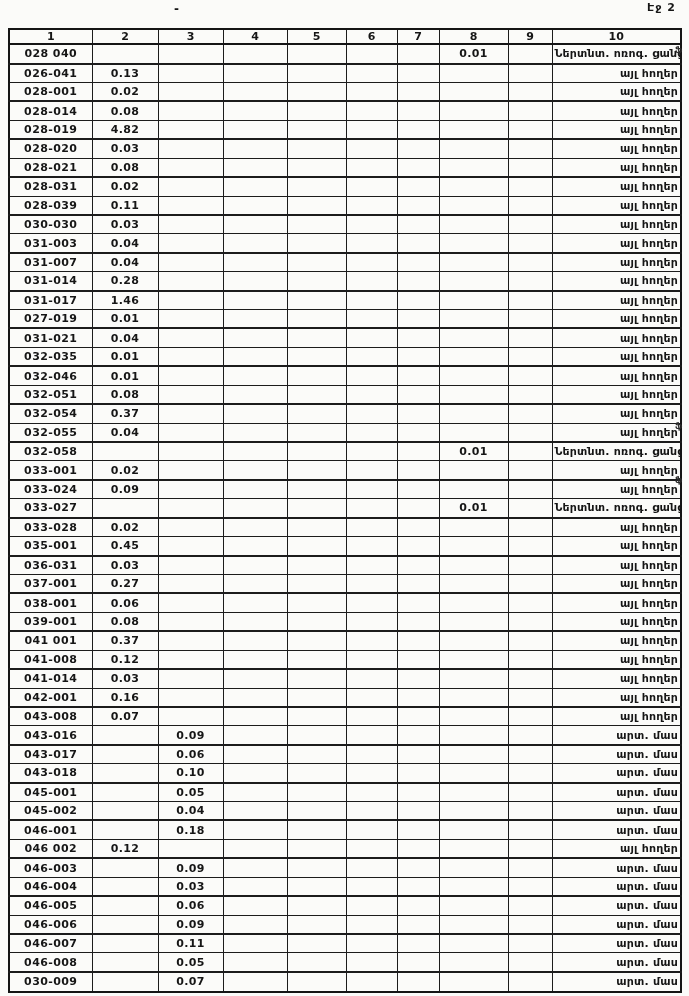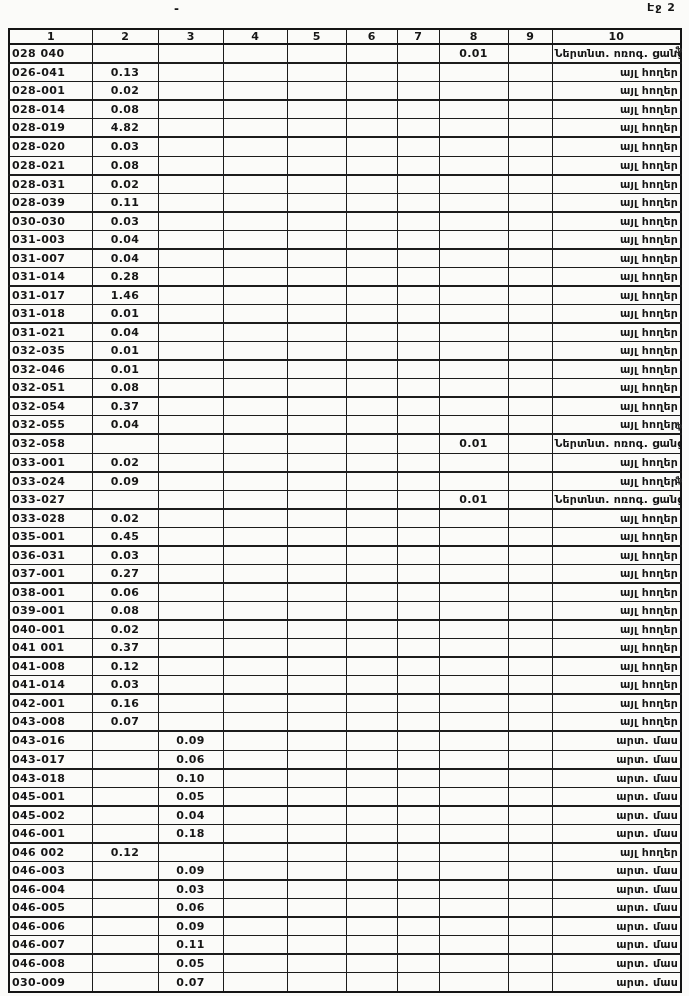--- a/index.html
+++ b/index.html
@@ -33,21 +33,21 @@
     font-size:11px;
     font-weight:600;
     vertical-align:middle;
   }
   thead tr{height:15px;}
   table.scan th{
     text-align:center;font-weight:700;font-size:11px;
     border-bottom:2px solid #151515;
   }
   tbody tr:nth-child(2n) td{border-top-width:2px;}
-  td.c-code{text-align:left;letter-spacing:.4px;}
+  td.c-code{text-align:center;letter-spacing:.4px;}
   td.c-num{text-align:center;letter-spacing:.3px;}
   td.c-label{text-align:right;font-size:10px;font-weight:500;letter-spacing:.2px;}
   .side-mark{
     position:absolute;left:675px;
     font-size:9px;color:#2c2c2c;
     transform:rotate(-8deg);
     font-weight:600;
   }
 </style>
 </head>
@@ -247,21 +247,21 @@
           <td class="c-num"></td>
           <td class="c-num"></td>
           <td class="c-num"></td>
           <td class="c-num"></td>
           <td class="c-num"></td>
           <td class="c-num"></td>
           <td class="c-num"></td>
           <td class="c-label">այլ հողեր</td>
         </tr>
         <tr>
-          <td class="c-code">031-018</td>
+          <td class="c-code">027-019</td>
           <td class="c-num">0.01</td>
           <td class="c-num"></td>
           <td class="c-num"></td>
           <td class="c-num"></td>
           <td class="c-num"></td>
           <td class="c-num"></td>
           <td class="c-num"></td>
           <td class="c-num"></td>
           <td class="c-label">այլ հողեր</td>
         </tr>
@@ -441,32 +441,20 @@
           <td class="c-num"></td>
           <td class="c-num"></td>
           <td class="c-num"></td>
           <td class="c-num"></td>
           <td class="c-num"></td>
           <td class="c-label">այլ հողեր</td>
         </tr>
         <tr>
           <td class="c-code">039-001</td>
           <td class="c-num">0.08</td>
-          <td class="c-num"></td>
-          <td class="c-num"></td>
-          <td class="c-num"></td>
-          <td class="c-num"></td>
-          <td class="c-num"></td>
-          <td class="c-num"></td>
-          <td class="c-num"></td>
-          <td class="c-label">այլ հողեր</td>
-        </tr>
-        <tr>
-          <td class="c-code">040-001</td>
-          <td class="c-num">0.02</td>
           <td class="c-num"></td>
           <td class="c-num"></td>
           <td class="c-num"></td>
           <td class="c-num"></td>
           <td class="c-num"></td>
           <td class="c-num"></td>
           <td class="c-num"></td>
           <td class="c-label">այլ հողեր</td>
         </tr>
         <tr>

